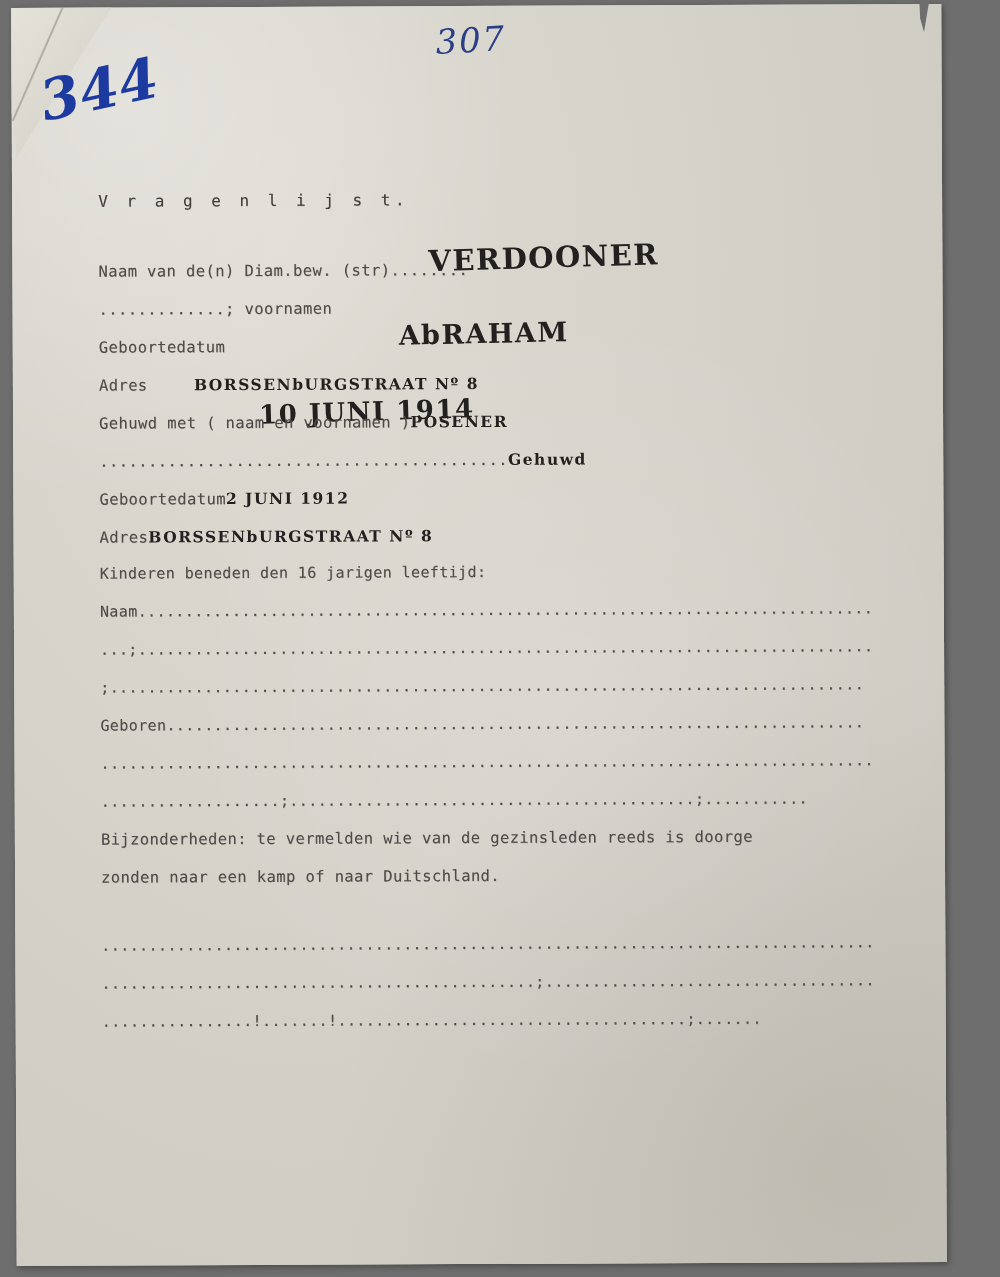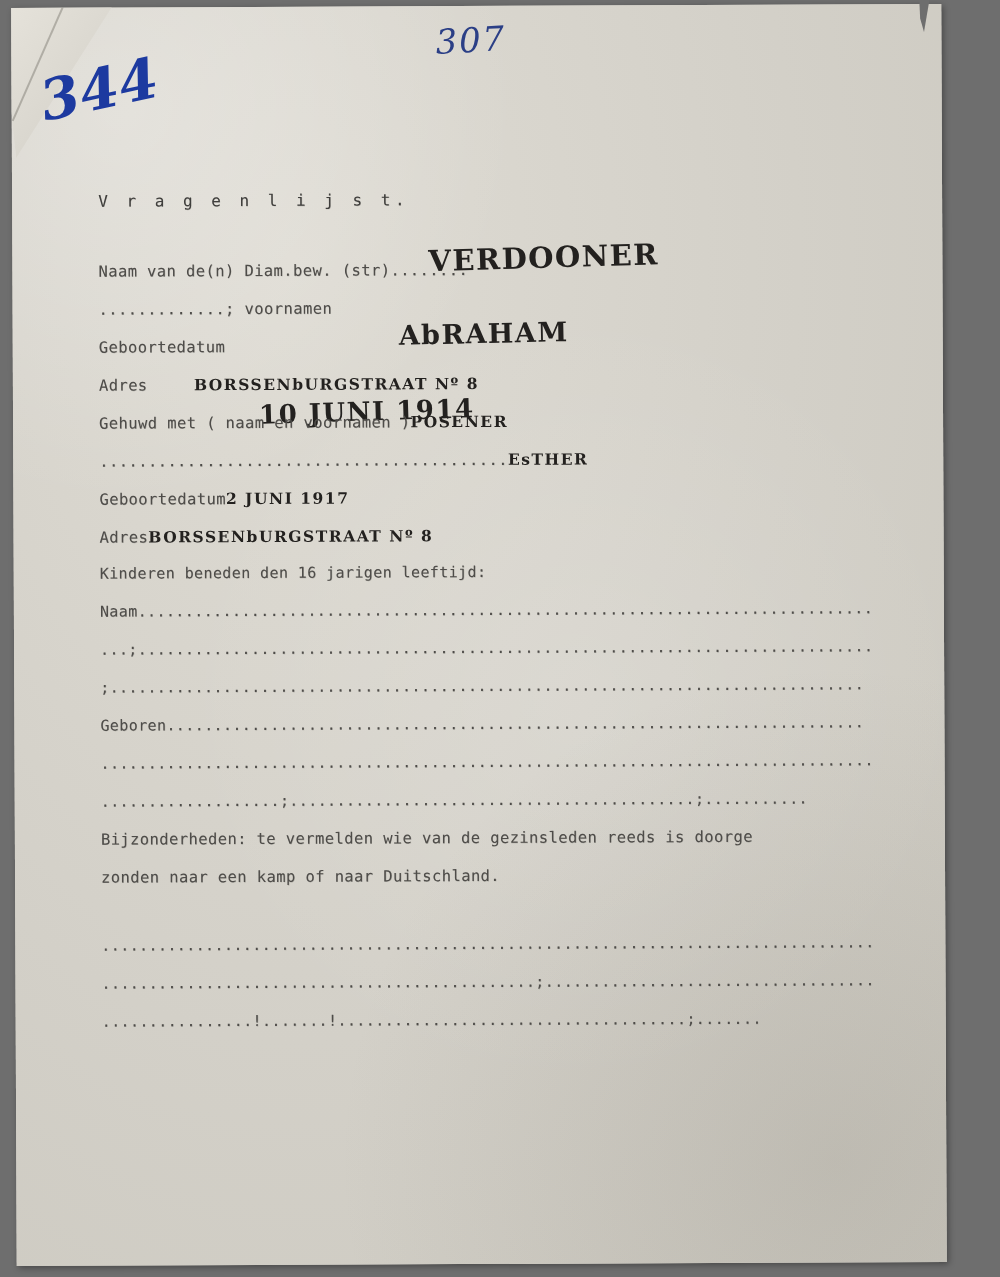--- a/index.html
+++ b/index.html
@@ -224,26 +224,26 @@
         <span class="hand" id="hw-addr1">BORSSENbURGSTRAAT Nº 8</span>
       </div>
 
       <div class="row">
         <span class="typed">Gehuwd met ( naam en voornamen )</span>
         <span class="hand" id="hw-spouse">POSENER</span>
       </div>
 
       <div class="row">
         <span class="typed">..........................................</span>
-        <span class="hand" id="hw-spousefn">EsTHER</span>
+        <span class="hand" id="hw-spousefn">Gehuwd</span>
       </div>
 
       <div class="row">
         <span class="typed">Geboortedatum</span>
-        <span class="hand" id="hw-dob2">2 JUNI 1917</span>
+        <span class="hand" id="hw-dob2">2 JUNI 1912</span>
       </div>
 
       <div class="row">
         <span class="typed">Adres</span>
         <span class="hand" id="hw-addr2">BORSSENbURGSTRAAT Nº 8</span>
       </div>
 
       <div class="row note">
         <span class="typed">Kinderen beneden den 16 jarigen leeftijd:</span>
       </div>

